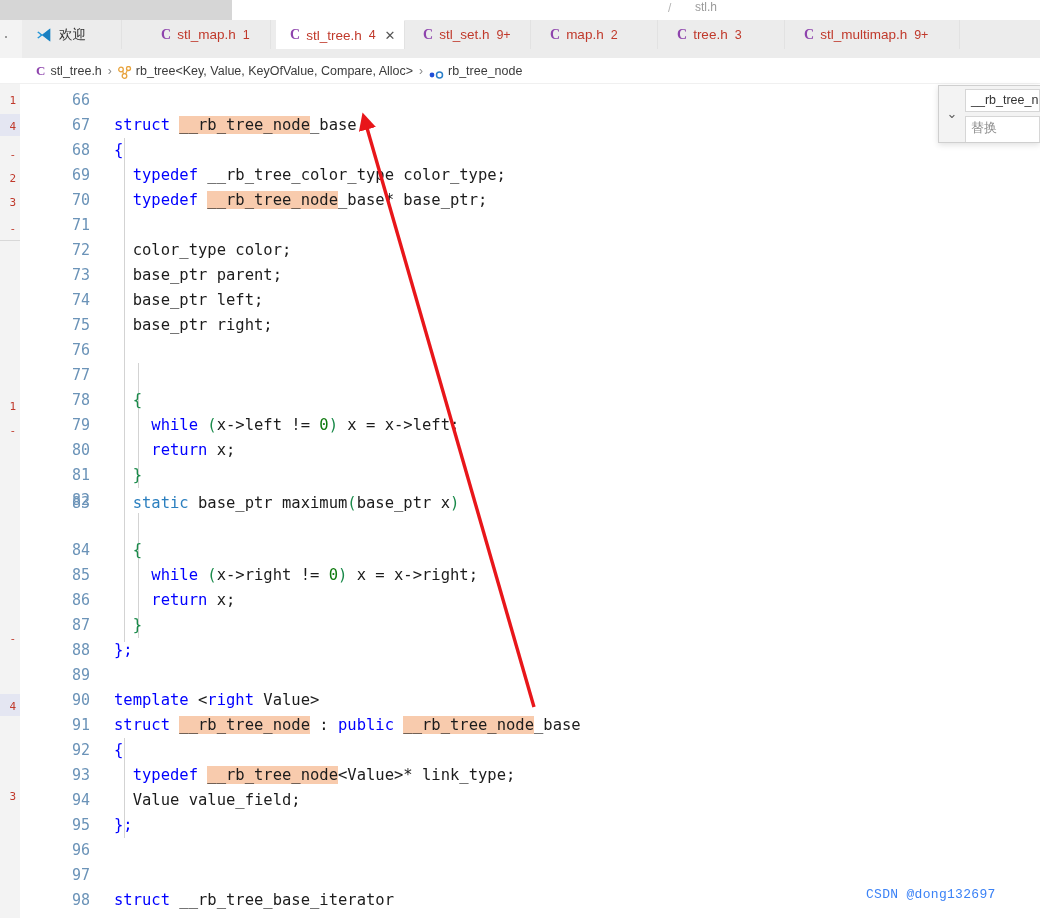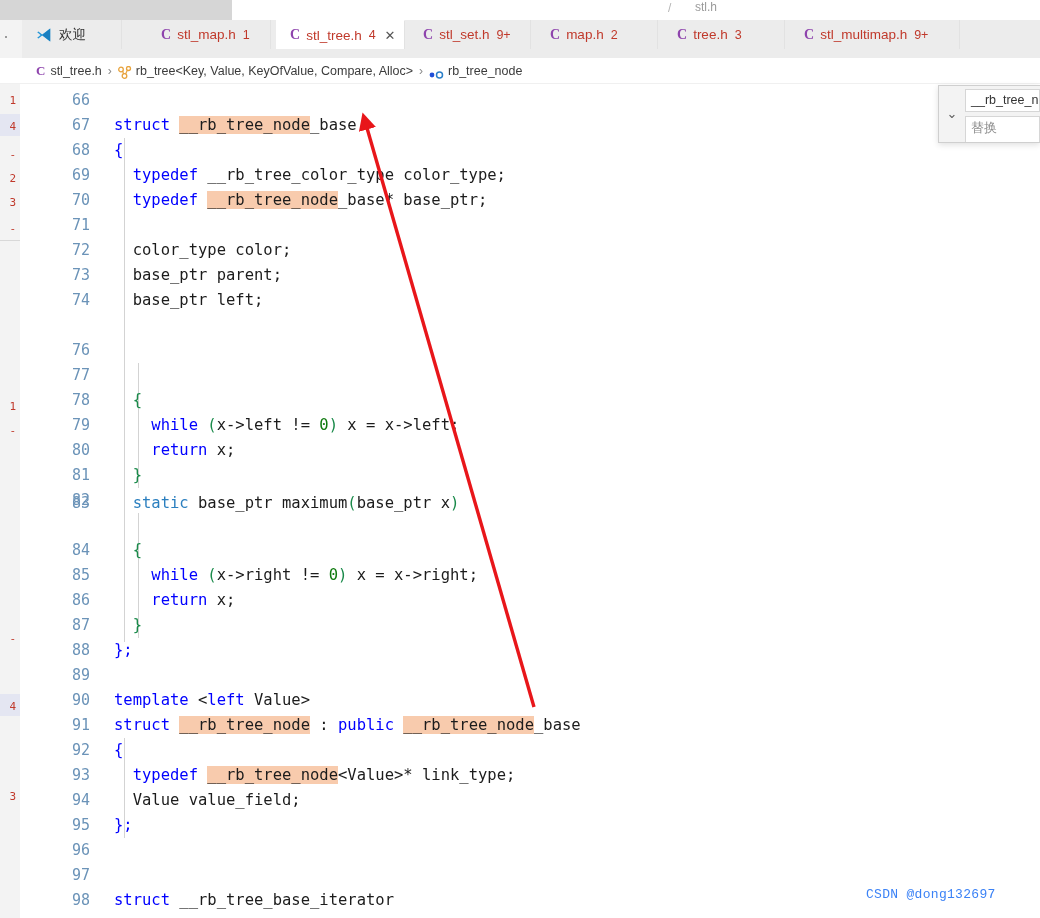--- a/index.html
+++ b/index.html
@@ -412,35 +412,36 @@
     <div class="guide" style="left: 104px; top: 654px; height: 100px;"></div>
     <div class="code-line" style="top: 4px;"><span class="ln">66</span><span class="code-text"></span></div>
     <div class="code-line" style="top: 29px;"><span class="ln">67</span><span class="code-text"><span class="k">struct </span><span class="pl hl">__rb_tree_node</span><span class="pl">_base</span></span></div>
     <div class="code-line" style="top: 54px;"><span class="ln">68</span><span class="code-text"><span class="k">{</span></span></div>
     <div class="code-line" style="top: 79px; text-decoration: underline;"><span class="ln">69</span><span class="code-text"><span class="pl">  </span><span class="k">typedef</span><span class="pl"> __rb_tree_color_type color_type;</span></span></div>
     <div class="code-line" style="top: 104px;"><span class="ln">70</span><span class="code-text"><span class="pl">  </span><span class="k">typedef</span><span class="pl"> </span><span class="pl hl">__rb_tree_node</span><span class="pl">_base* base_ptr;</span></span></div>
     <div class="code-line" style="top: 129px;"><span class="ln">71</span><span class="code-text"></span></div>
     <div class="code-line" style="top: 154px;"><span class="ln">72</span><span class="code-text"><span class="pl">  color_type color;</span></span></div>
     <div class="code-line" style="top: 179px;"><span class="ln">73</span><span class="code-text"><span class="pl">  base_ptr parent;</span></span></div>
     <div class="code-line" style="top: 204px;"><span class="ln">74</span><span class="code-text"><span class="pl">  base_ptr left;</span></span></div>
+    <div class="code-line" style="top: 229px;"><span class="ln">75</span><span class="code-text"><span class="pl">  base_ptr right;</span></span></div>
     <div class="code-line" style="top: 254px;"><span class="ln">76</span><span class="code-text"></span></div>
     <div class="code-line" style="top: 279px;"><span class="ln">77</span></div>
     <div class="code-line" style="top: 304px; text-decoration: underline;"><span class="ln">78</span><span class="code-text"><span class="pl">  </span><span class="br">{</span></span></div>
     <div class="code-line" style="top: 329px;"><span class="ln">79</span><span class="code-text"><span class="pl">    </span><span class="k">while</span><span class="pl"> </span><span class="br">(</span><span class="pl">x-&gt;left != </span><span class="num">0</span><span class="br">)</span><span class="pl"> x = x-&gt;left;</span></span></div>
     <div class="code-line" style="top: 354px;"><span class="ln">80</span><span class="code-text"><span class="pl">    </span><span class="k">return</span><span class="pl"> x;</span></span></div>
     <div class="code-line" style="top: 379px;"><span class="ln">81</span><span class="code-text"><span class="pl">  </span><span class="br">}</span></span></div>
     <div class="code-line" style="top: 404px;"><span class="ln">82</span><span class="code-text"></span></div>
     <div class="code-line" style="top: 407px;"><span class="ln">83</span><span class="code-text"><span class="pl">  </span><span class="kw2">static</span><span class="pl"> base_ptr maximum</span><span class="br">(</span><span class="pl">base_ptr x</span><span class="br">)</span></span></div>
     <div class="code-line" style="top: 454px;"><span class="ln">84</span><span class="code-text"><span class="pl">  </span><span class="br">{</span></span></div>
     <div class="code-line" style="top: 479px;"><span class="ln">85</span><span class="code-text"><span class="pl">    </span><span class="k">while</span><span class="pl"> </span><span class="br">(</span><span class="pl">x-&gt;right != </span><span class="num">0</span><span class="br">)</span><span class="pl"> x = x-&gt;right;</span></span></div>
     <div class="code-line" style="top: 504px;"><span class="ln">86</span><span class="code-text"><span class="pl">    </span><span class="k">return</span><span class="pl"> x;</span></span></div>
     <div class="code-line" style="top: 529px;"><span class="ln">87</span><span class="code-text"><span class="pl">  </span><span class="br">}</span></span></div>
     <div class="code-line" style="top: 554px;"><span class="ln">88</span><span class="code-text"><span class="k">};</span></span></div>
     <div class="code-line" style="top: 579px;"><span class="ln">89</span><span class="code-text"></span></div>
-    <div class="code-line" style="top: 604px;"><span class="ln">90</span><span class="code-text"><span class="k">template</span><span class="pl"> &lt;</span><span class="k">left</span><span class="pl"> Value&gt;</span></span></div>
+    <div class="code-line" style="top: 604px;"><span class="ln">90</span><span class="code-text"><span class="k">template</span><span class="pl"> &lt;</span><span class="k">right</span><span class="pl"> Value&gt;</span></span></div>
     <div class="code-line" style="top: 629px;"><span class="ln">91</span><span class="code-text"><span class="k">struct</span><span class="pl"> </span><span class="pl hl">__rb_tree_node</span><span class="pl"> : </span><span class="k">public</span><span class="pl"> </span><span class="pl hl">__rb_tree_node</span><span class="pl">_base</span></span></div>
     <div class="code-line" style="top: 654px;"><span class="ln">92</span><span class="code-text"><span class="k">{</span></span></div>
     <div class="code-line" style="top: 679px;"><span class="ln">93</span><span class="code-text"><span class="pl">  </span><span class="k">typedef</span><span class="pl"> </span><span class="pl hl">__rb_tree_node</span><span class="pl">&lt;Value&gt;* link_type;</span></span></div>
     <div class="code-line" style="top: 704px;"><span class="ln">94</span><span class="code-text"><span class="pl">  Value value_field;</span></span></div>
     <div class="code-line" style="top: 729px;"><span class="ln">95</span><span class="code-text"><span class="k">};</span></span></div>
     <div class="code-line" style="top: 754px;"><span class="ln">96</span><span class="code-text"></span></div>
     <div class="code-line" style="top: 779px;"><span class="ln">97</span><span class="code-text"></span></div>
     <div class="code-line" style="top: 804px;"><span class="ln">98</span><span class="code-text"><span class="k">struct</span><span class="pl"> __rb_tree_base_iterator</span></span></div>
   </div>
 

